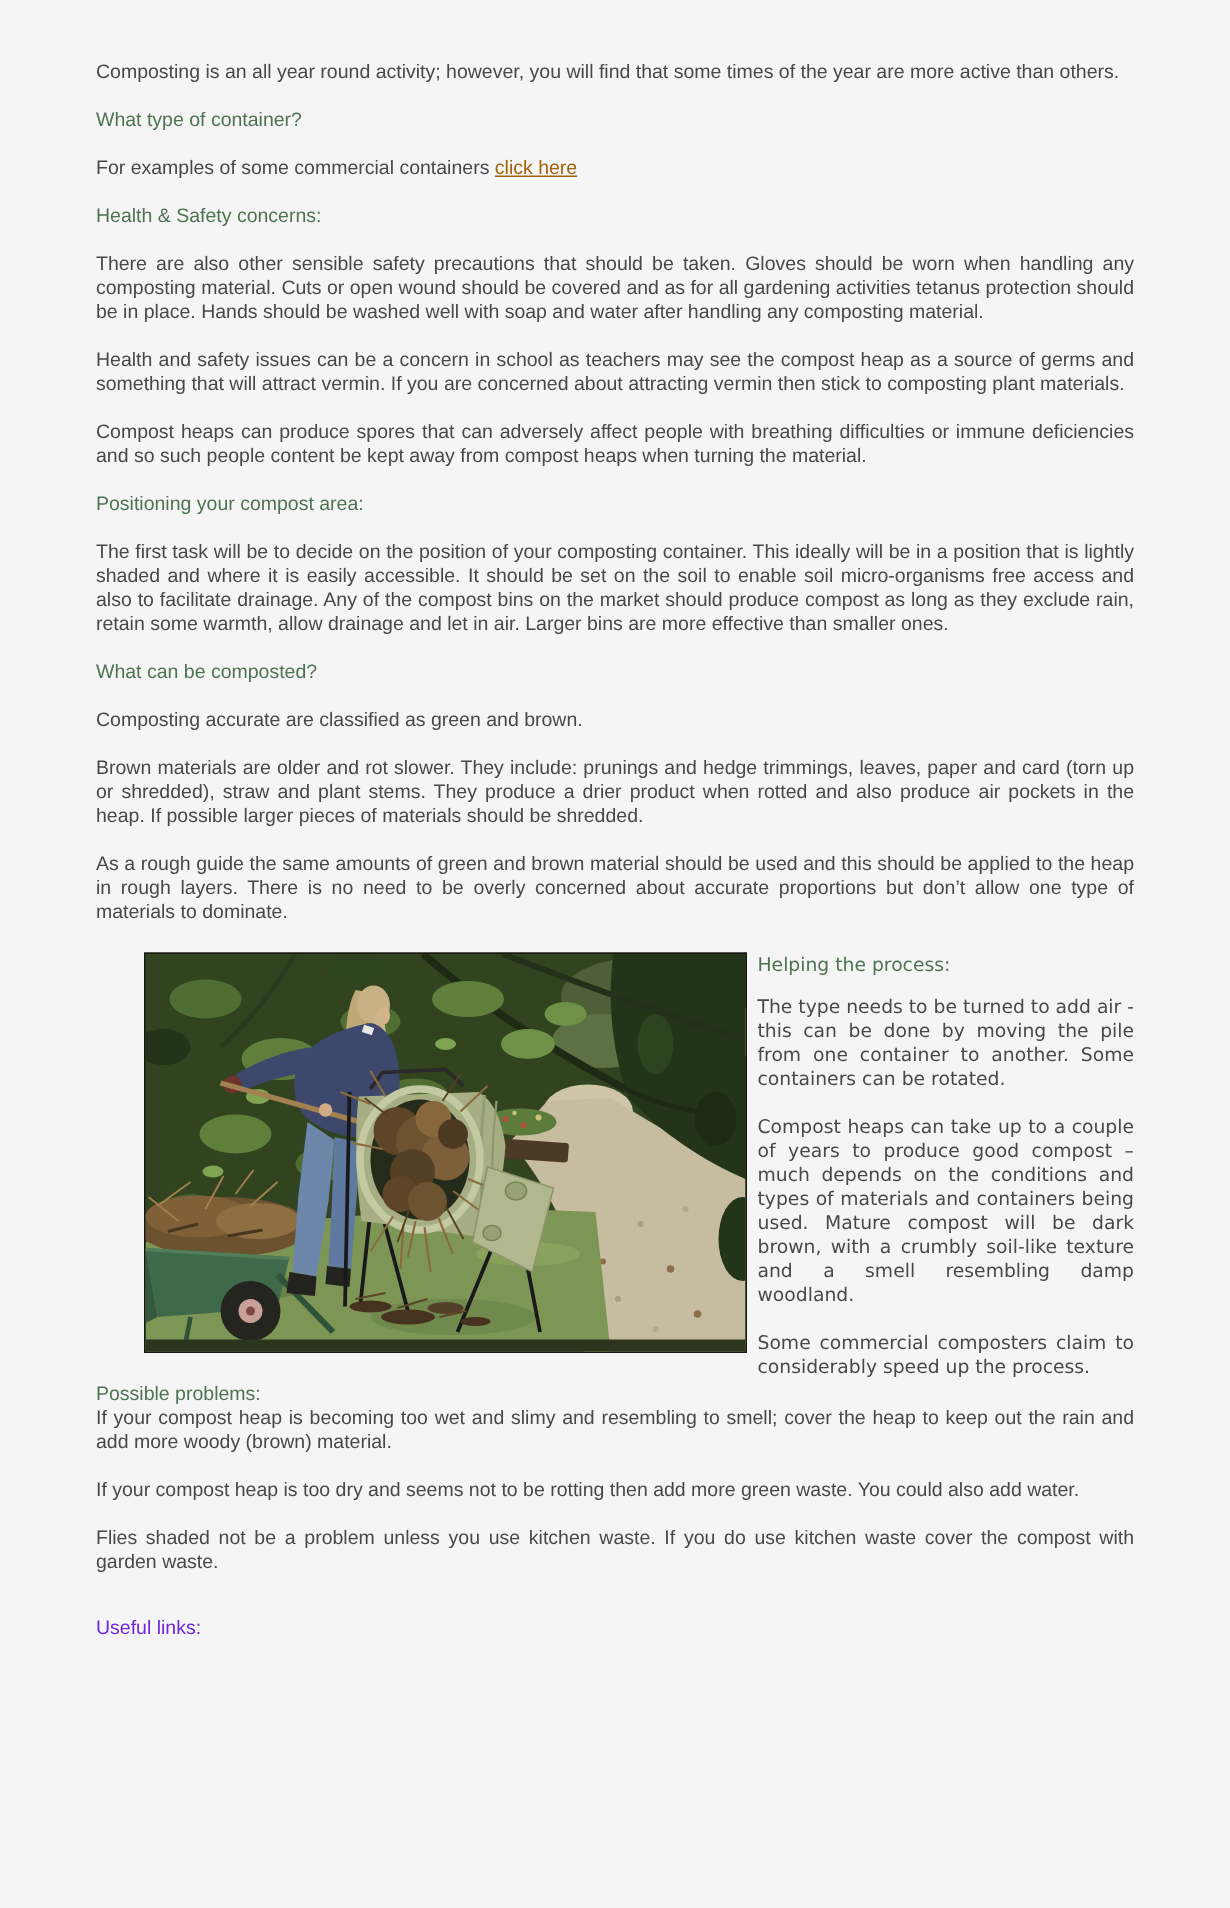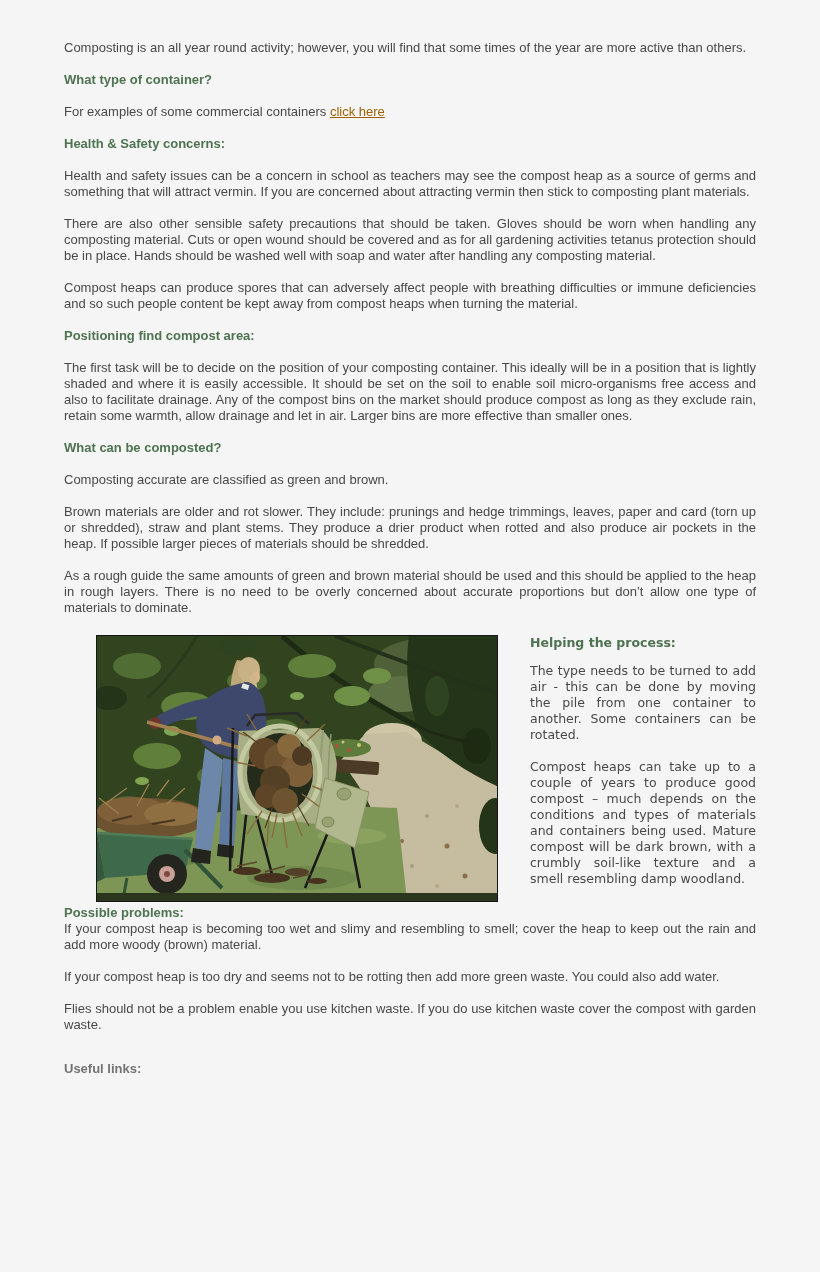--- a/index.html
+++ b/index.html
@@ -3,49 +3,49 @@
 <meta charset="utf-8">
 <style>
   html, body { margin:0; padding:0; background:#f5f5f5; }
   .page {
     width:692px; margin:0 auto; padding:24px 64px 30px;
     font-family:"Liberation Sans", sans-serif;
     font-size:13px; line-height:16px; color:#484848;
     text-align:justify;
   }
   p { margin:16px 0; }
-  .h { font-weight:bold; color:#4e7351; }
+  .h { font-weight:normal; color:#4e7351; }
   a.textlink { color:#a16207; text-decoration:underline; }
-  .media-row { display:flex; align-items:flex-start; margin:19px 0 0 32px;gap:25px; }
+  .media-row { display:flex; align-items:flex-start; margin:19px 0 0 32px; }
   .photo-frame { flex:none; width:400px; height:265px; border:1px solid #161616; margin:0; background:#31431f; }
   .photo-frame svg { display:block; }
   .side-col { width:251px; margin-left:7px; font-family:"DejaVu Sans", sans-serif; font-size:12.5px; line-height:16px; }
   .side-col .h { margin:0 0 12px; }
   .side-col p { margin:0 0 16px; }
   .side-col p.last { margin-bottom:0; }
   .h.problems { margin:2px 0 0; }
   p.after-problems { margin-top:0; }
-  .h.bright { color:#737373; margin-top:28px; margin-bottom:16px; }
+  .h.bright { color:#6d28d9; margin-top:28px; margin-bottom:16px; }
 </style>
 </head>
 <body>
 
 <div class="page">
 
   <p>Composting is an all year round activity; however, you will find that some times of the year are more active than others.</p>
 
   <p class="h">What type of container?</p>
   <p><span>For examples of some commercial containers </span><a href="#" class="textlink">click here</a></p>
 
   <p class="h">Health &amp; Safety concerns:</p>
+  <p>There are also other sensible safety precautions that should be taken. Gloves should be worn when handling any composting material. Cuts or open wound should be covered and as for all gardening activities tetanus protection should be in place. Hands should be washed well with soap and water after handling any composting material.</p>
   <p>Health and safety issues can be a concern in school as teachers may see the compost heap as a source of germs and something that will attract vermin. If you are concerned about attracting vermin then stick to composting plant materials.</p>
-  <p>There are also other sensible safety precautions that should be taken. Gloves should be worn when handling any composting material. Cuts or open wound should be covered and as for all gardening activities tetanus protection should be in place. Hands should be washed well with soap and water after handling any composting material.</p>
   <p>Compost heaps can produce spores that can adversely affect people with breathing difficulties or immune deficiencies and so such people content be kept away from compost heaps when turning the material.</p>
 
-  <p class="h">Positioning find compost area:</p>
+  <p class="h">Positioning your compost area:</p>
   <p>The first task will be to decide on the position of your composting container. This ideally will be in a position that is lightly shaded and where it is easily accessible. It should be set on the soil to enable soil micro-organisms free access and also to facilitate drainage. Any of the compost bins on the market should produce compost as long as they exclude rain, retain some warmth, allow drainage and let in air. Larger bins are more effective than smaller ones.</p>
 
   <p class="h">What can be composted?</p>
   <p>Composting accurate are classified as green and brown.</p>
   <p>Brown materials are older and rot slower. They include: prunings and hedge trimmings, leaves, paper and card (torn up or shredded), straw and plant stems. They produce a drier product when rotted and also produce air pockets in the heap. If possible larger pieces of materials should be shredded.</p>
   <p>As a rough guide the same amounts of green and brown material should be used and this should be applied to the heap in rough layers. There is no need to be overly concerned about accurate proportions but don’t allow one type of materials to dominate.</p>
 
   <div class="media-row">
     <figure class="photo-frame">
       <svg viewBox="0 0 400 265" width="400" height="265" role="img">
@@ -192,23 +192,24 @@
           <ellipse cx="220" cy="245" rx="10" ry="3" fill="#46321e"></ellipse>
           <path d="M140,230 L160,226 M168,236 L188,230 M196,242 L214,238" stroke="#5d4427" stroke-width="1.5" fill="none"></path>
         </g>
         <rect y="257" width="400" height="8" fill="#2c351d"></rect>
       </svg>
     </figure>
     <div class="side-col">
       <p class="h">Helping the process:</p>
       <p>The type needs to be turned to add air - this can be done by moving the pile from one container to another. Some containers can be rotated.</p>
       <p>Compost heaps can take up to a couple of years to produce good compost – much depends on the conditions and types of materials and containers being used. Mature compost will be dark brown, with a crumbly soil-like texture and a smell resembling damp woodland.</p>
+      <p class="last">Some commercial composters claim to considerably speed up the process.</p>
     </div>
   </div>
 
   <p class="h problems">Possible problems:</p>
   <p class="after-problems">If your compost heap is becoming too wet and slimy and resembling to smell; cover the heap to keep out the rain and add more woody (brown) material.</p>
   <p>If your compost heap is too dry and seems not to be rotting then add more green waste. You could also add water.</p>
-  <p>Flies should not be a problem enable you use kitchen waste. If you do use kitchen waste cover the compost with garden waste.</p>
+  <p>Flies shaded not be a problem unless you use kitchen waste. If you do use kitchen waste cover the compost with garden waste.</p>
 
   <p class="h bright">Useful links:</p>
 
 </div>
 
 </body></html>

